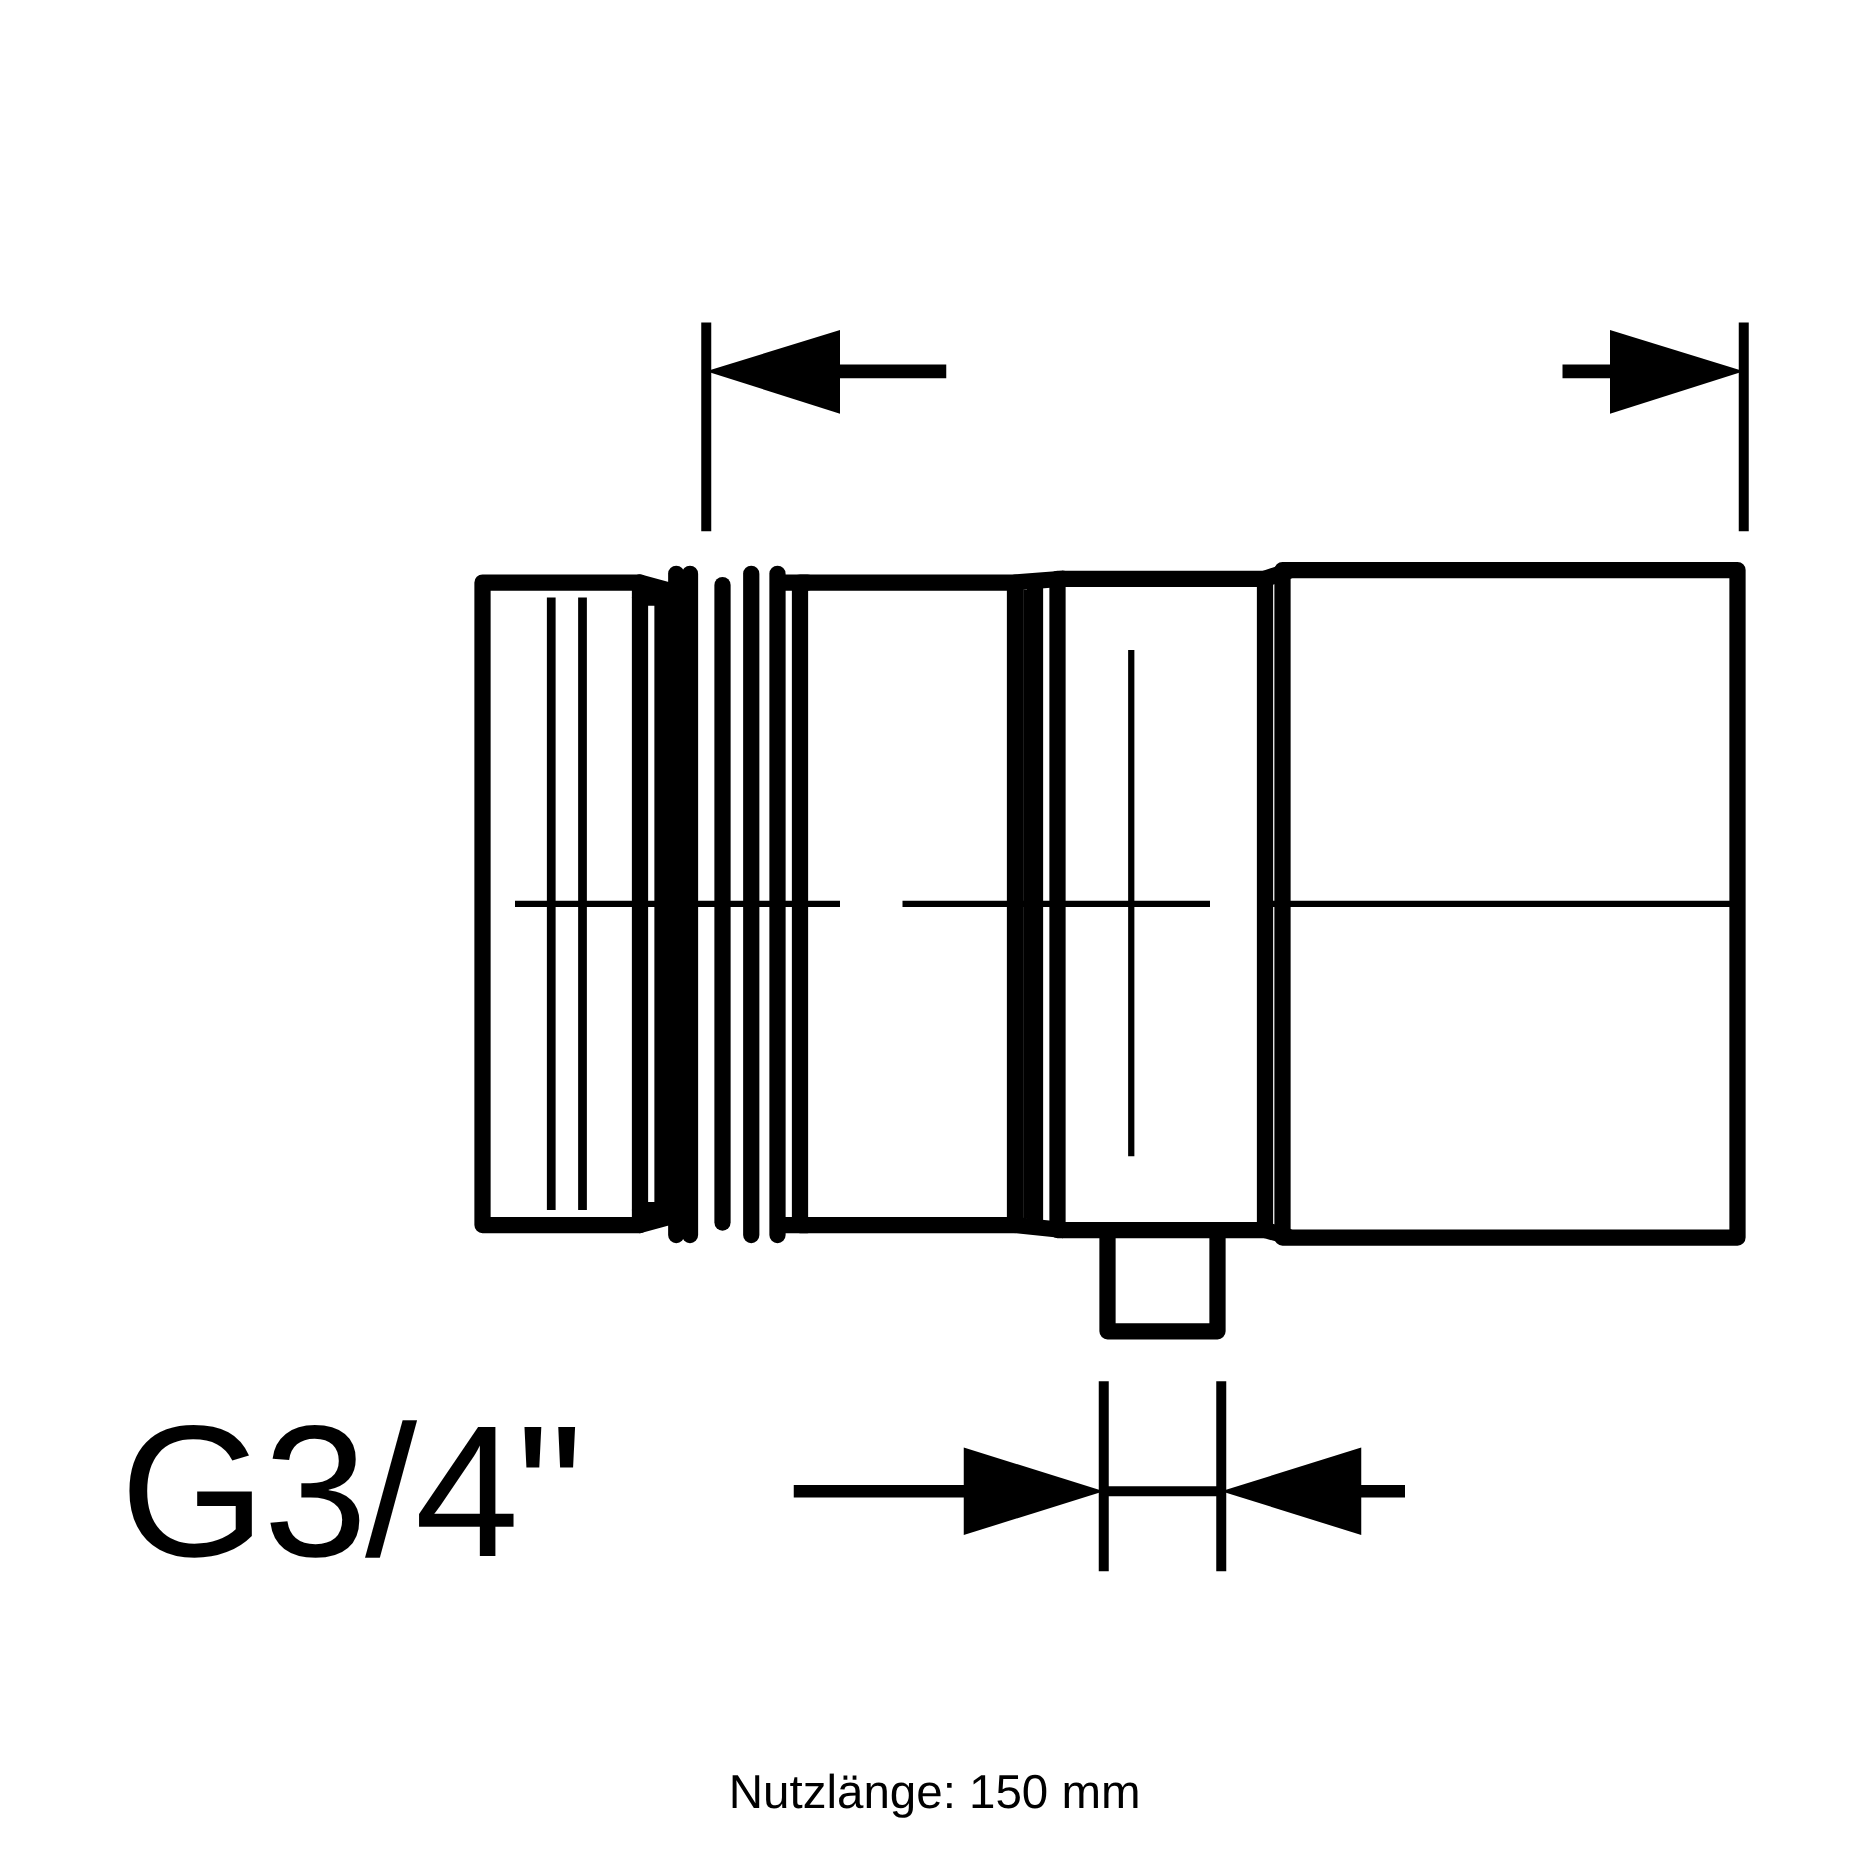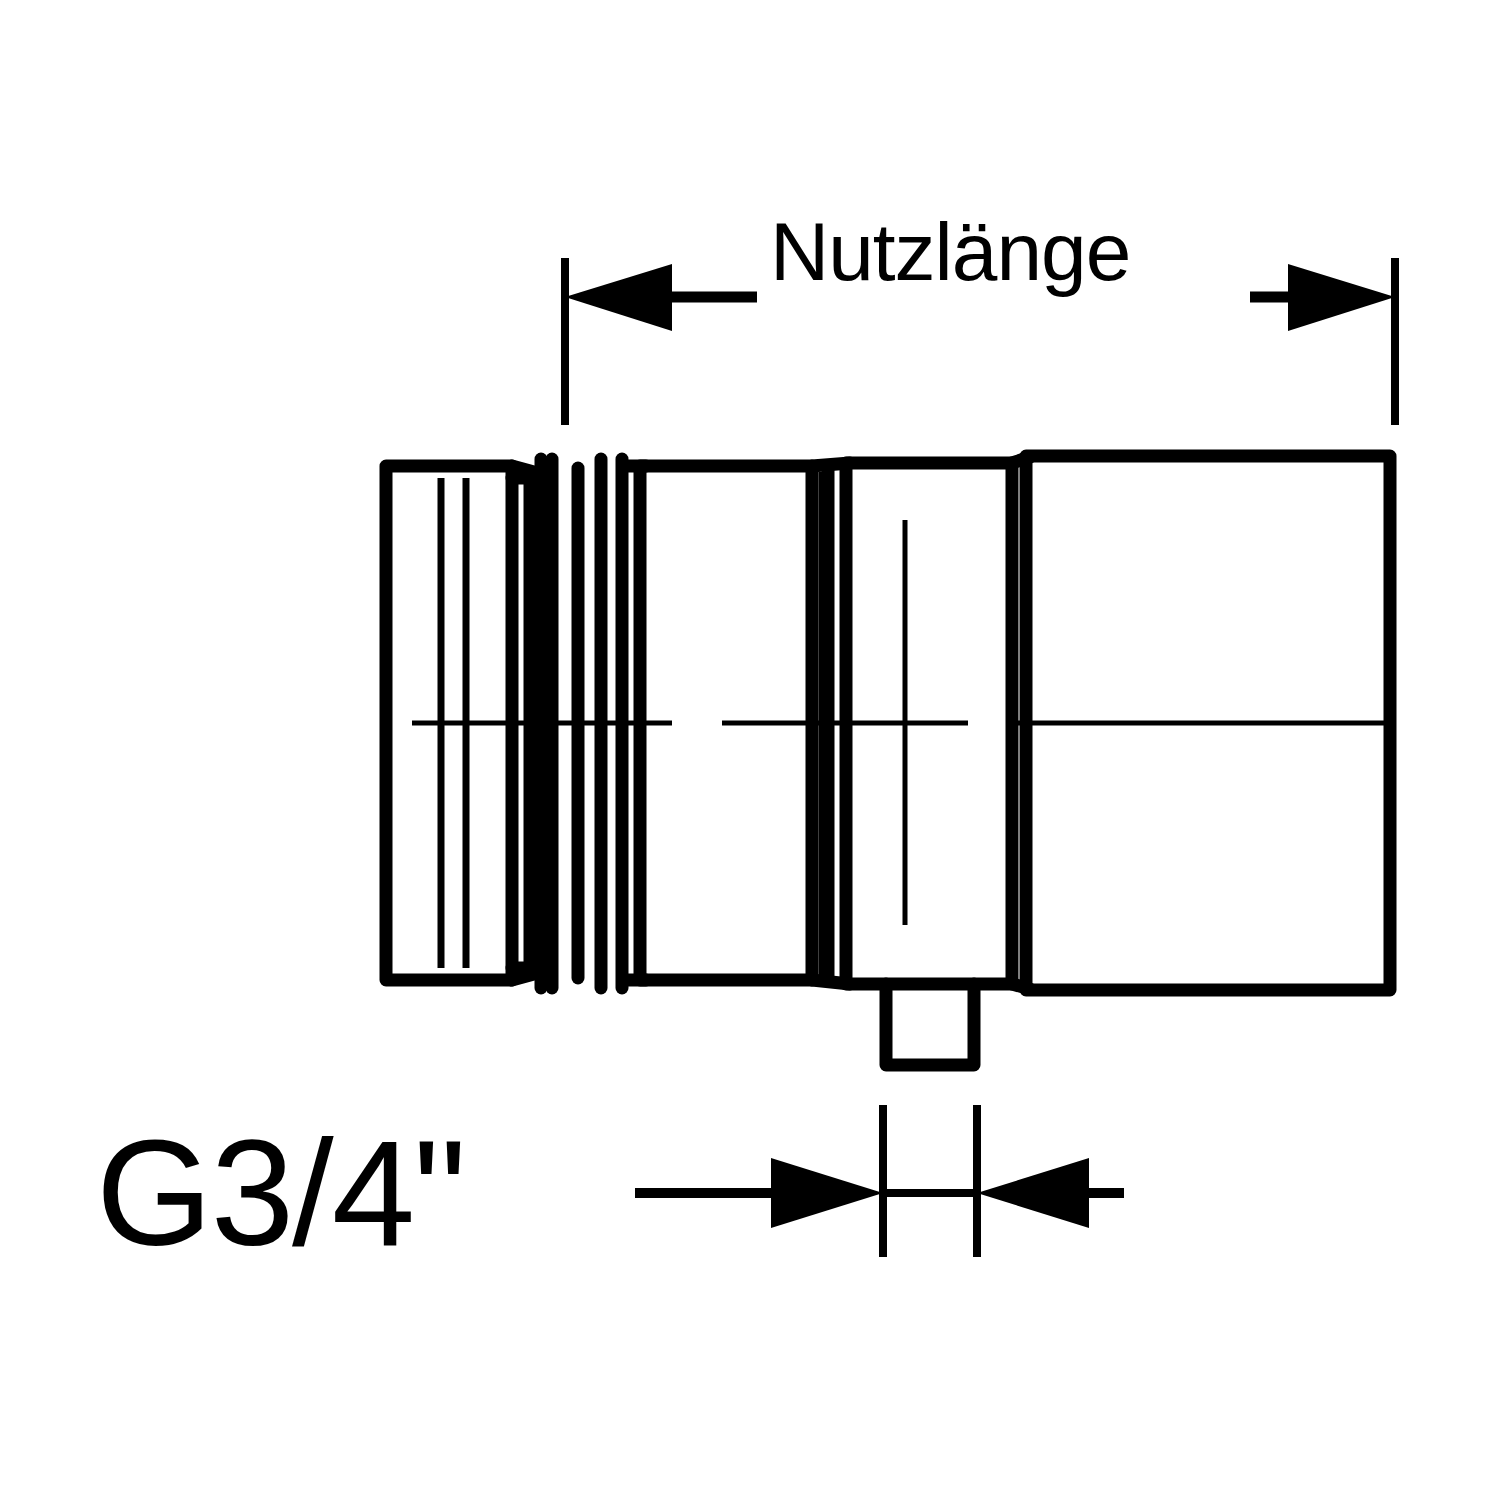--- a/index.html
+++ b/index.html
@@ -132,18 +132,18 @@
       <line x1="635" y1="1193" x2="775" y2="1193" stroke="#000" stroke-width="10"></line>
 
       <polygon points="977,1193 1089,1158 1089,1228" fill="#000"></polygon>
       <line x1="1085" y1="1193" x2="1124" y2="1193" stroke="#000" stroke-width="10"></line>
 
       <line x1="883" y1="1193" x2="977" y2="1193" stroke="#000" stroke-width="8"></line>
     </g>
 
   </svg>
 
-  <div class="txt" id="dim-label-nutzlaenge">Nutzlänge</div>
 
   <div class="txt" id="thread-label">G3/4"</div>
 
+  <div class="txt" id="caption-text">Nutzlänge: 150 mm</div>
 
 </div>
 
 </body></html>

